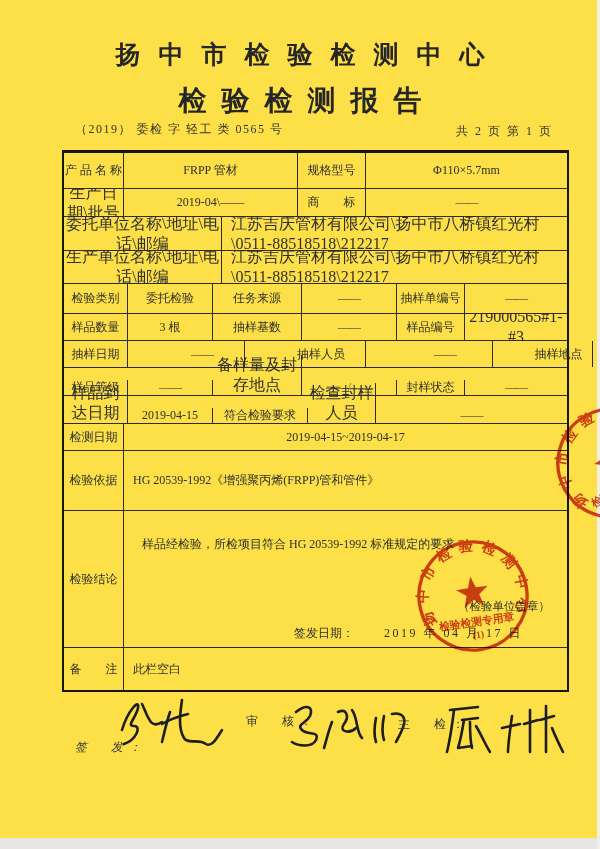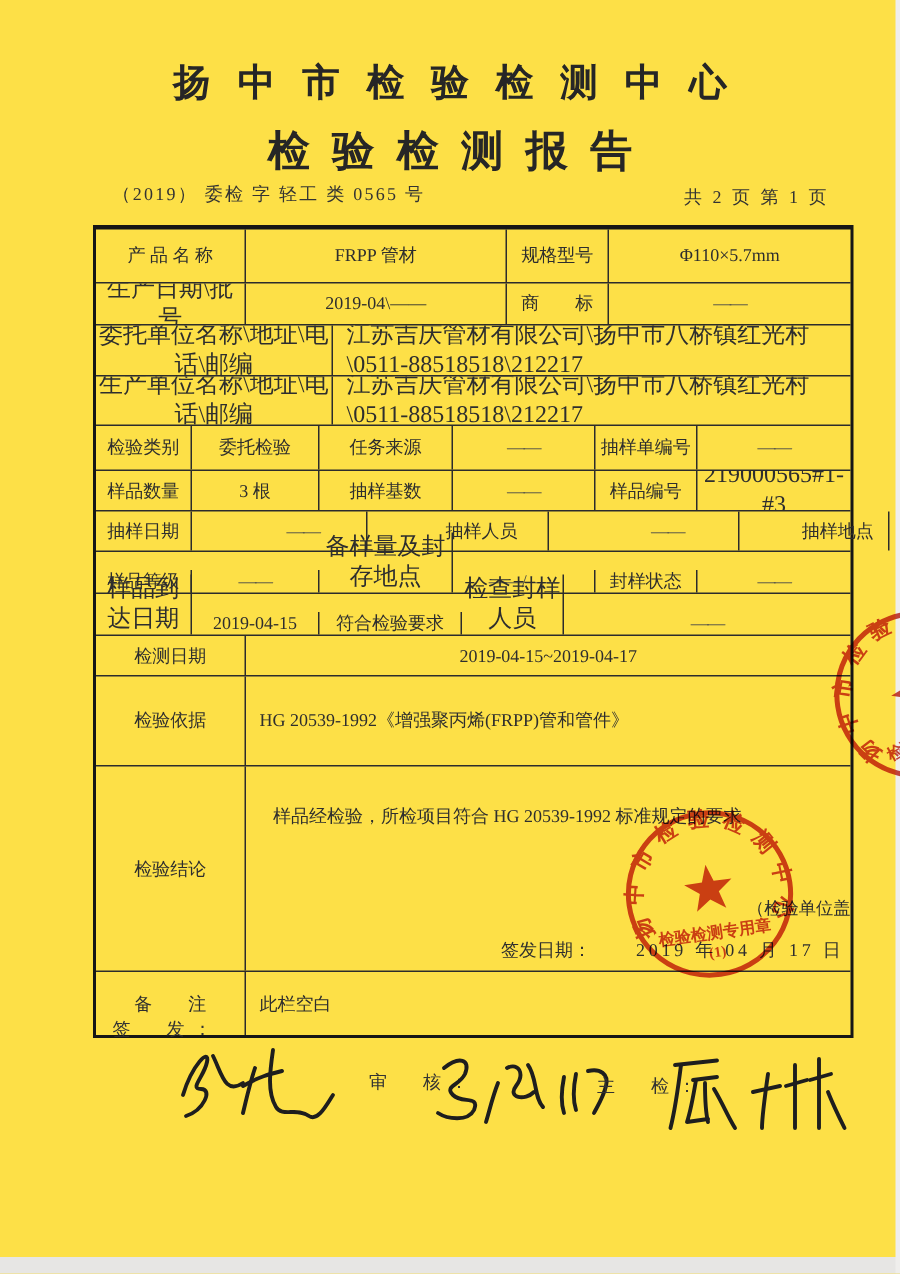--- a/index.html
+++ b/index.html
@@ -36,21 +36,21 @@
     border-right:1px solid #2c2c2c;display:flex;align-items:center;justify-content:center;
     font-size:12px;color:#2e2e2e;box-sizing:border-box;text-align:center;line-height:1.25;
     overflow:hidden;
   }
   .tcell:last-child{border-right:none;}
   .tcell.left{justify-content:flex-start;padding-left:9px;text-align:left;}
   .small{font-size:16px;}
   .dash{letter-spacing:-1px;color:#4a4a4a;}
 
   
-  .w-c1{width:100px;flex:none;}
+  .w-c1{width:60px;flex:none;}
   .w-r1v{width:174px;flex:none;}
   .w-r1l{width:68px;flex:none;}
   .w-r1v2{flex:1;}
   .w-wide1{width:158px;flex:none;}
   .w-widev{flex:1;}
   .g1{width:64px;flex:none;}
   .g2{width:85px;flex:none;}
   .g3{width:89px;flex:none;}
   .g4{width:95px;flex:none;}
   .g5{width:68px;flex:none;}
@@ -207,21 +207,21 @@
     <defs>
         <path id="arc-edge" d="M 21 84 A 46 46 0 1 1 99 84" fill="none"></path>
       </defs>
     <text font-size="14.5" fill="#c8382f" font-weight="bold" letter-spacing="7.5" font-family="Liberation Serif, DejaVu Serif, serif">
       <textPath href="#arc-edge" startOffset="2">扬中市检验检测中心</textPath>
     </text>
     <text x="60" y="90" text-anchor="middle" font-size="11" fill="#c8382f" font-weight="bold" font-family="Liberation Serif, DejaVu Serif, serif">检验检测专用章</text>
     <text x="60" y="103" text-anchor="middle" font-size="10" fill="#c8382f" font-weight="bold" font-family="Liberation Serif, DejaVu Serif, serif">(1)</text>
   </svg>
 
-  <div class="sig-label" style="left:75px;top:678px;">签　发：</div>
+  <div class="sig-label" style="left:75px;top:739px;font-style:italic;">签　发：</div>
   <svg class="sig-svg" style="left:112px;top:688px;" width="115" height="68" viewBox="0 0 115 68" aria-label="张轶">
     <path d="M10,42 C16,22 28,10 26,20 C24,30 14,38 22,38 C30,38 24,52 12,56"></path>
     <path d="M30,16 C36,28 38,42 50,34"></path>
     <path d="M58,24 C54,36 52,46 50,54"></path>
     <path d="M50,36 C60,30 68,28 76,26"></path>
     <path d="M70,12 C68,26 66,40 72,50 C76,57 86,50 94,56 C100,60 106,48 110,42"></path>
   </svg>
 
   <div class="sig-label" style="left:246px;top:713px;">审　核：</div>
   <svg class="sig-svg" style="left:288px;top:692px;" width="125" height="62" viewBox="0 0 125 62" aria-label="吴跳明">

